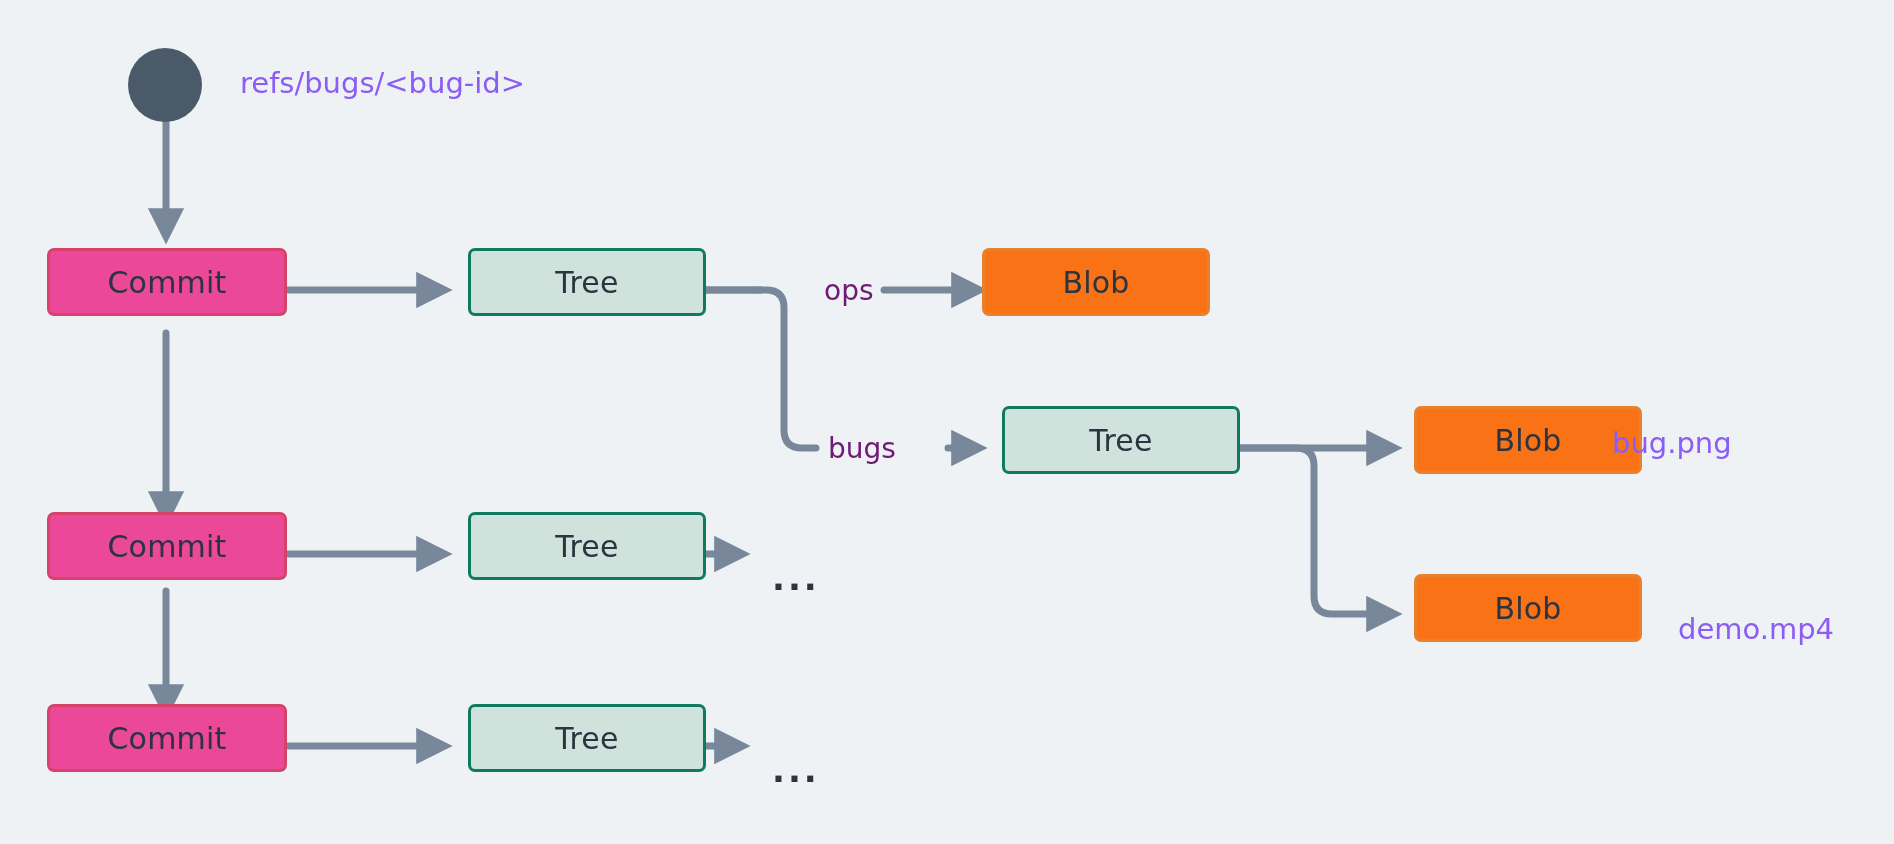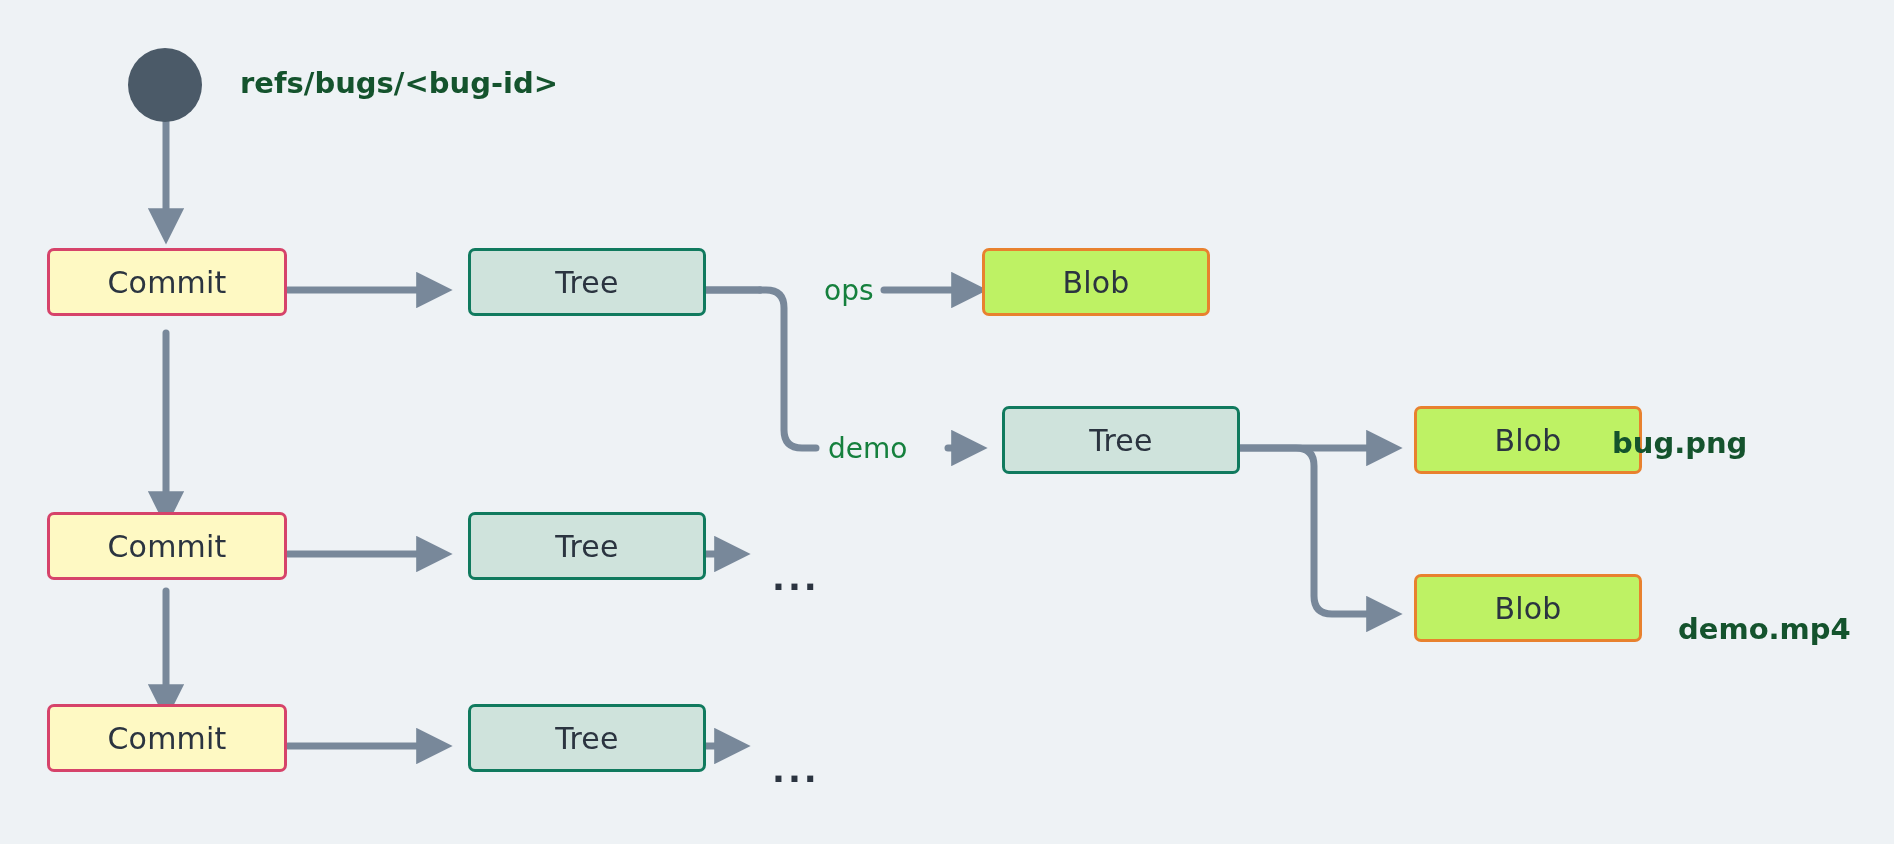--- a/index.html
+++ b/index.html
@@ -34,49 +34,48 @@
     justify-content: center;
     border-radius: 7px;
     border-style: solid;
     border-width: 3px;
     font-size: 30px;
     color: #2b3440;
     letter-spacing: .2px;
     user-select: none;
   }
   .node-commit {
-    background: #fef9c3;
+    background: #ec4899;
     border-color: #d6436a;
   }
   .node-tree {
     background: #cfe3dc;
     border-color: #107a5e;
     margin-left: 20px;
   }
   .node-blob {
-    background: #bef264;
+    background: #f97316;
     border-color: #e8812e;
   }
   .root-circle {
     position: absolute;
     border-radius: 50%;
     background: #4b5a68;
   }
   .plain-label {
     position: absolute;
     font-size: 29px;
-    color: #14532d;
+    color: #8b5cf6;
     white-space: nowrap;
     user-select: none;
-    font-weight: bold;
   }
   .edge-label {
     position: absolute;
     font-size: 28px;
-    color: #15803d;
+    color: #701a75;
     white-space: nowrap;
     user-select: none;
   }
   .ellipsis {
     position: absolute;
     font-size: 34px;
     font-weight: 700;
     color: #2b3440;
     letter-spacing: 3px;
     white-space: nowrap;
@@ -129,21 +128,21 @@
 
   <div class="node node-commit" style="left:47px; top:248px; width:240px; height:68px;">Commit</div>
   <div class="node node-commit" style="left:47px; top:512px; width:240px; height:68px;">Commit</div>
   <div class="node node-commit" style="left:47px; top:704px; width:240px; height:68px;">Commit</div>
 
   <div class="node node-tree" style="left:448px; top:248px; width:238px; height:68px;">Tree</div>
   <div class="node node-tree" style="left:448px; top:512px; width:238px; height:68px;">Tree</div>
   <div class="node node-tree" style="left:448px; top:704px; width:238px; height:68px;">Tree</div>
 
   <div class="edge-label" style="left:824px; top:274px;">ops</div>
-  <div class="edge-label" style="left:828px; top:432px;">demo</div>
+  <div class="edge-label" style="left:828px; top:432px;">bugs</div>
 
   <div class="node node-blob" style="left:982px; top:248px; width:228px; height:68px;">Blob</div>
 
   <div class="node node-tree" style="left:982px; top:406px; width:238px; height:68px;">Tree</div>
 
   <div class="node node-blob" style="left:1414px; top:406px; width:228px; height:68px;">Blob</div>
   <div class="node node-blob" style="left:1414px; top:574px; width:228px; height:68px;">Blob</div>
 
   <div class="plain-label" style="left:1612px; top:426px;">bug.png</div>
   <div class="plain-label" style="left:1678px; top:594px;margin-top:18px;">demo.mp4</div>

